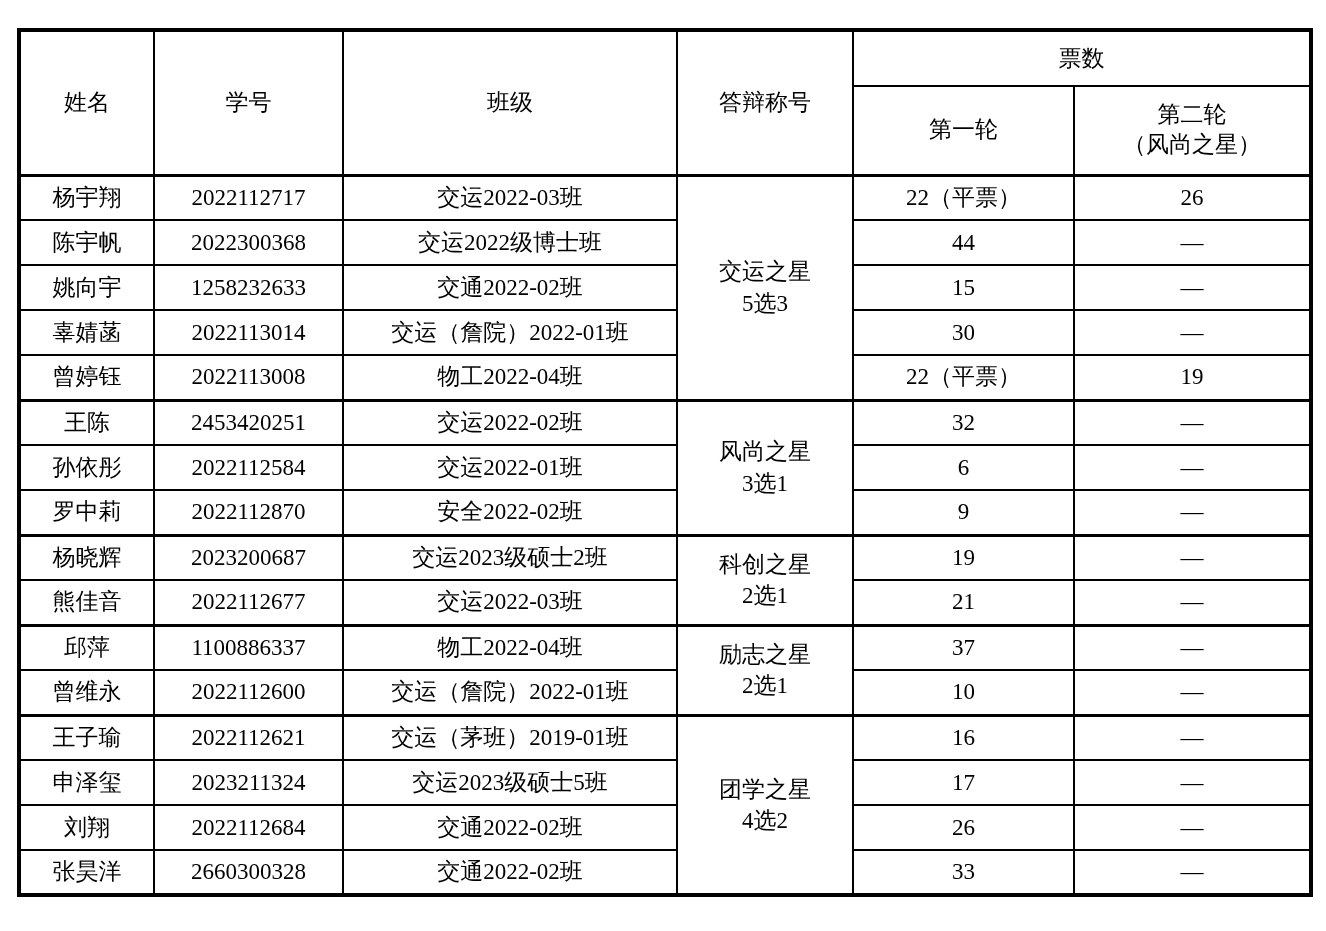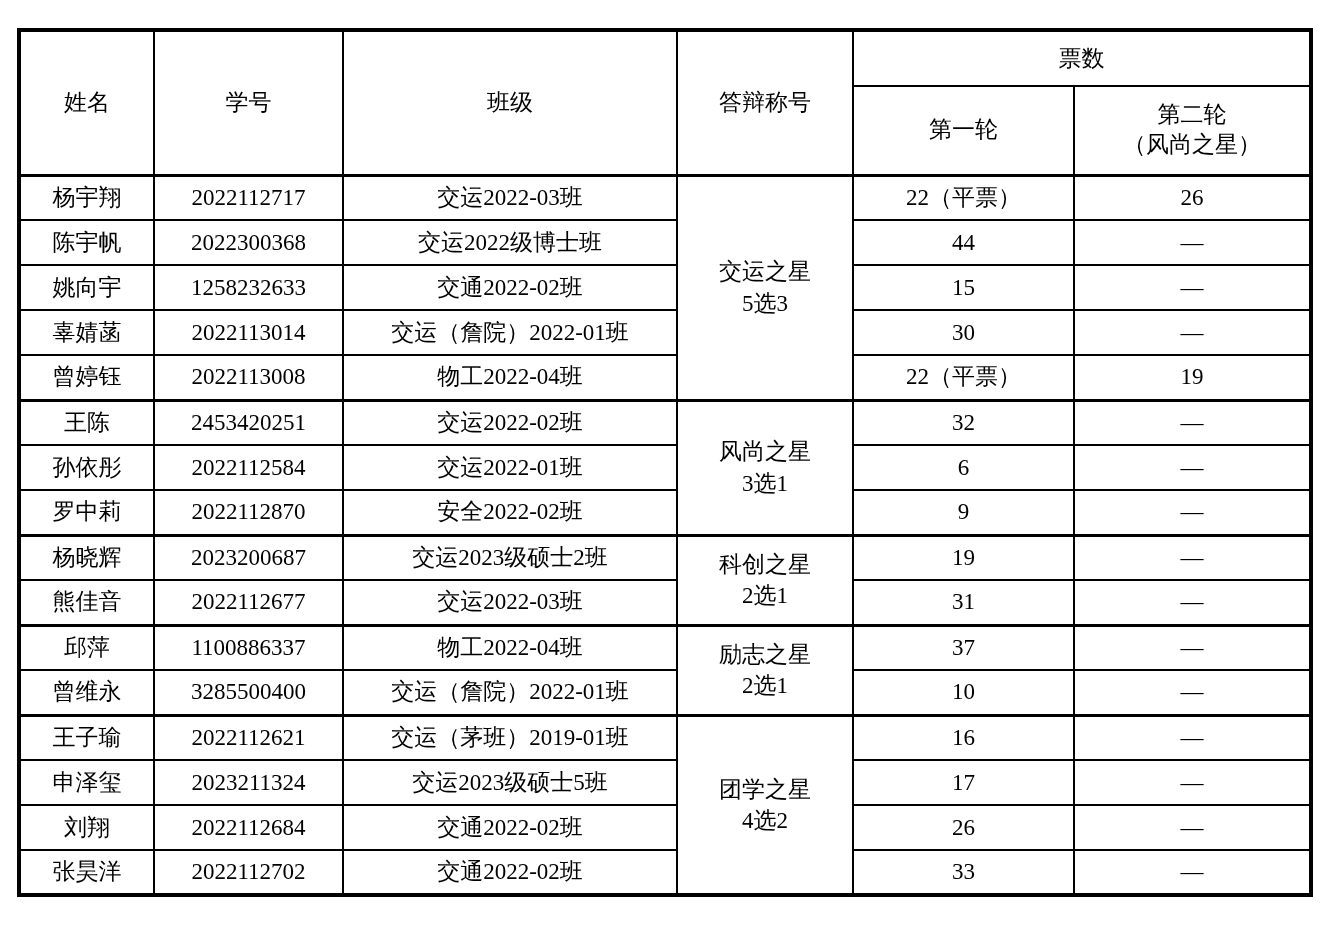--- a/index.html
+++ b/index.html
@@ -156,38 +156,38 @@
           <span class="line">科创之星</span>
           <span class="line">2选1</span>
         </td>
         <td>19</td>
         <td>—</td>
       </tr>
       <tr>
         <td>熊佳音</td>
         <td>2022112677</td>
         <td>交运2022-03班</td>
-        <td>31</td>
+        <td>21</td>
         <td>—</td>
       </tr>
 
       <tr class="group-start">
         <td>邱萍</td>
         <td>1100886337</td>
         <td>物工2022-04班</td>
         <td class="title-cell" rowspan="2">
           <span class="line">励志之星</span>
           <span class="line">2选1</span>
         </td>
         <td>37</td>
         <td>—</td>
       </tr>
       <tr>
         <td>曾维永</td>
-        <td>3285500400</td>
+        <td>2022112600</td>
         <td>交运（詹院）2022-01班</td>
         <td>10</td>
         <td>—</td>
       </tr>
 
       <tr class="group-start">
         <td>王子瑜</td>
         <td>2022112621</td>
         <td>交运（茅班）2019-01班</td>
         <td class="title-cell" rowspan="4">
@@ -206,20 +206,20 @@
       </tr>
       <tr>
         <td>刘翔</td>
         <td>2022112684</td>
         <td>交通2022-02班</td>
         <td>26</td>
         <td>—</td>
       </tr>
       <tr>
         <td>张昊洋</td>
-        <td>2022112702</td>
+        <td>2660300328</td>
         <td>交通2022-02班</td>
         <td>33</td>
         <td>—</td>
       </tr>
     </tbody>
   </table>
 </div>
 
 </body></html>

